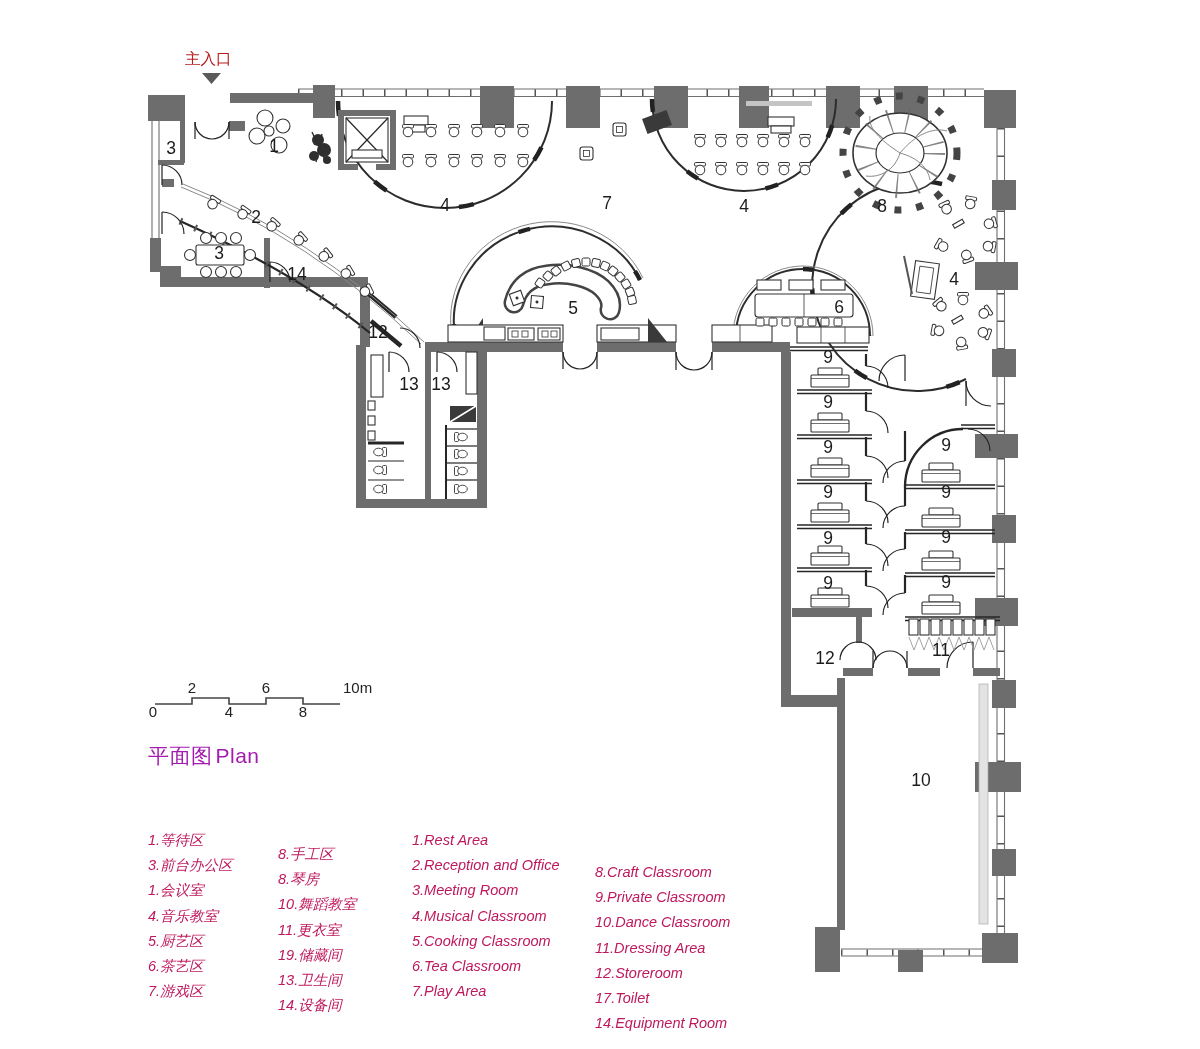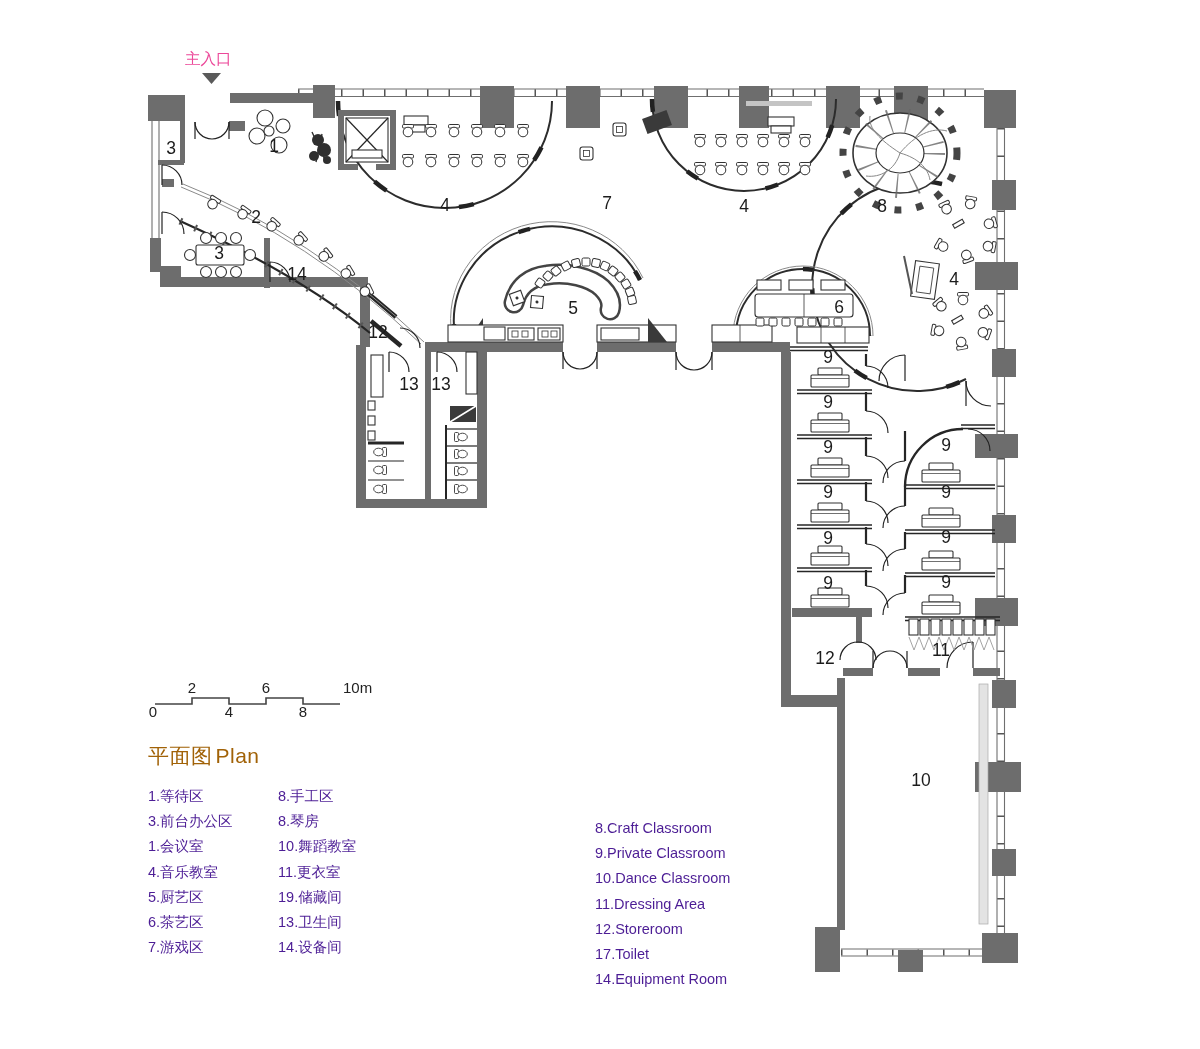--- a/index.html
+++ b/index.html
@@ -12,25 +12,25 @@
   .iw{stroke:#262626;fill:none;}
   .arc{stroke:#2c2c2c;stroke-width:2;fill:none;}
   .arcthin{stroke:#8a8a8a;stroke-width:1;fill:none;}
   .bold{stroke:#222;stroke-width:4.5;fill:none;}
   .door{stroke:#222;stroke-width:1.2;fill:none;}
   .fur{stroke:#333;stroke-width:1.1;fill:#fff;}
   .furl{stroke:#333;stroke-width:.8;fill:none;}
   .dk{fill:#3a3a3a;stroke:none;}
   .rl{font-size:17.5px;fill:#1c1c1c;text-anchor:middle;}
   .st{font-size:15px;fill:#222;}
-  .entrance-label{position:absolute;left:185px;top:49px;font-size:15.5px;color:#ec4899;}
-  .plan-title{position:absolute;left:148px;top:742px;font-size:21px;color:#a16207;letter-spacing:.5px;}
+  .entrance-label{position:absolute;left:185px;top:49px;font-size:15.5px;color:#b91c1c;}
+  .plan-title{position:absolute;left:148px;top:742px;font-size:21px;color:#a21caf;letter-spacing:.5px;}
   .plan-title .en{margin-left:3px;}
-  .legend-col{position:absolute;top:784px;font-size:14.5px;line-height:25.2px;color:#4c1d95;white-space:nowrap;}
-  .lc1{left:148px;} .lc2{left:278px;} .lc3{left:412px;} .lc4{left:595px;margin-top:32px;}
+  .legend-col{position:absolute;top:828px;font-size:14.5px;line-height:25.2px;color:#be185d;white-space:nowrap;font-style:italic;}
+  .lc1{left:148px;} .lc2{left:278px;margin-top:14px;} .lc3{left:412px;} .lc4{left:595px;margin-top:32px;}
 </style>
 </head>
 <body>
 
 <div class="canvas">
 
 <svg width="1200" height="1049" viewBox="0 0 1200 1049">
 <defs>
   <g id="chair" stroke="#333" stroke-width="1" fill="#fff">
     <rect x="-5.5" y="-8.5" width="11" height="3.6" rx="1.2"></rect>
@@ -532,20 +532,29 @@
 </div>
 <div class="legend-col lc2">
   <div>8.手工区</div>
   <div>8.琴房</div>
   <div>10.舞蹈教室</div>
   <div>11.更衣室</div>
   <div>19.储藏间</div>
   <div>13.卫生间</div>
   <div>14.设备间</div>
 </div>
+<div class="legend-col lc3">
+  <div>1.Rest Area</div>
+  <div>2.Reception and Office</div>
+  <div>3.Meeting Room</div>
+  <div>4.Musical Classroom</div>
+  <div>5.Cooking Classroom</div>
+  <div>6.Tea Classroom</div>
+  <div>7.Play Area</div>
+</div>
 <div class="legend-col lc4">
   <div>8.Craft Classroom</div>
   <div>9.Private Classroom</div>
   <div>10.Dance Classroom</div>
   <div>11.Dressing Area</div>
   <div>12.Storeroom</div>
   <div>17.Toilet</div>
   <div>14.Equipment Room</div>
 </div>
 

